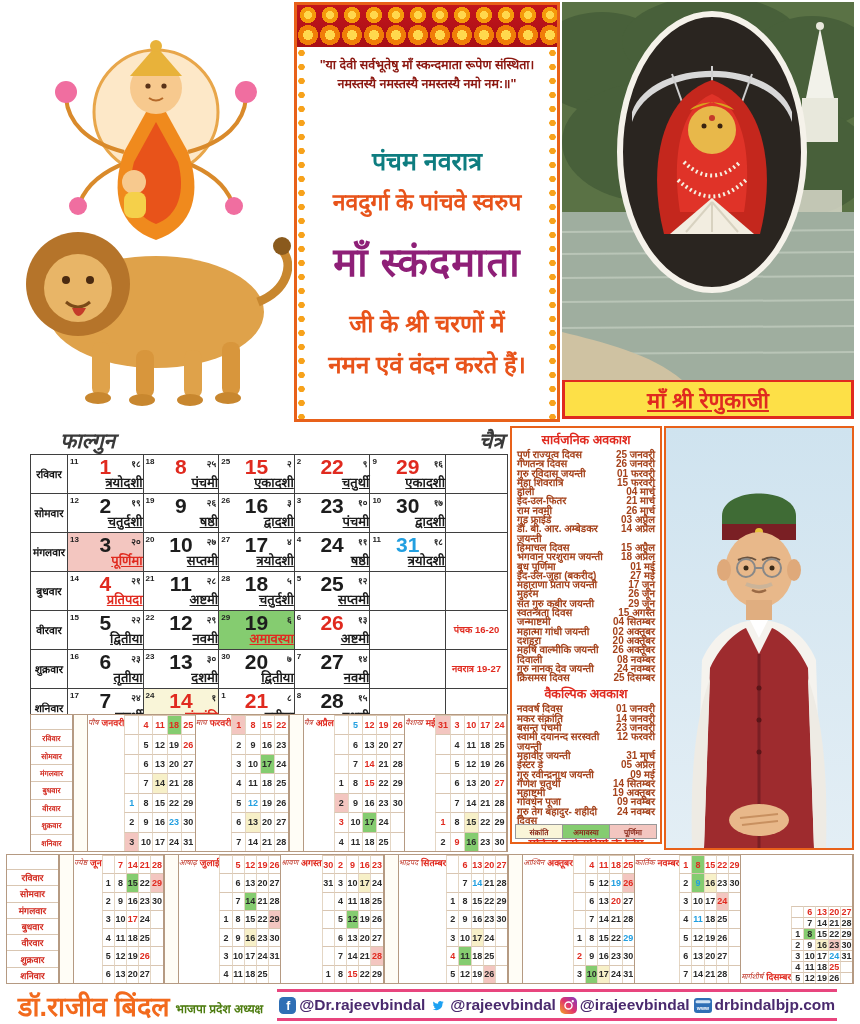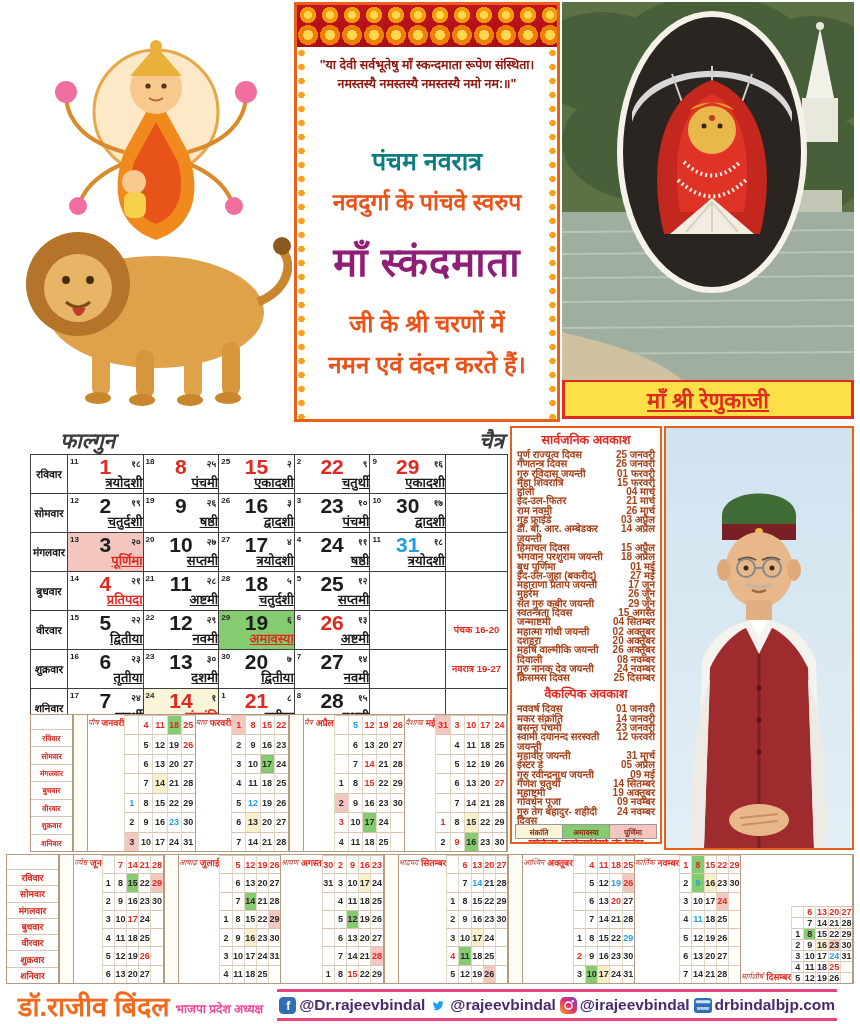--- a/index.html
+++ b/index.html
@@ -86,21 +86,21 @@
   .mini-grid{flex:1;display:grid;}
   .mini-cell{border-top:1px solid #d9c6b2;border-left:1px solid #e4d6c4;display:flex;align-items:center;justify-content:center;
      font-size:9px;font-weight:800;color:#2a2a2a;}
   .mini-cell.sun{color:#e02a1f;}
   .mini-cell.hl-red{color:#e02a1f;} .mini-cell.hl-blue{color:#229fe0;}
   .mini-cell.bg-green{background:#85cc70;} .mini-cell.bg-pink{background:#f3c6c0;} .mini-cell.bg-yellow{background:#f7f0c8;}
 
   
   .footer{position:absolute;left:0;right:15px;top:986px;height:38px;background:#fff;display:flex;align-items:center;}
   .f-name{color:#f26a1d;font-weight:800;font-size:27px;margin-left:18px;white-space:nowrap;}
-  .f-role{color:#ec4899;font-weight:bold;font-size:12px;margin-left:6px;white-space:nowrap;align-self:flex-end;margin-bottom:7px;}
+  .f-role{color:#4d7c0f;font-weight:bold;font-size:12px;margin-left:6px;white-space:nowrap;align-self:flex-end;margin-bottom:7px;}
   .f-social{margin-left:14px;margin-right:8px;flex:1;border-top:3px solid #e8457e;border-bottom:3px solid #e8457e;height:32px;
      display:flex;align-items:center;justify-content:space-evenly;gap:2px;}
   .f-item{display:flex;align-items:center;gap:3px;color:#4a2a6e;font-weight:800;font-size:15.5px;white-space:nowrap;}
   .f-item svg{display:block;}
 </style>
 </head>
 <body>
 
 <div id="poster">
 

